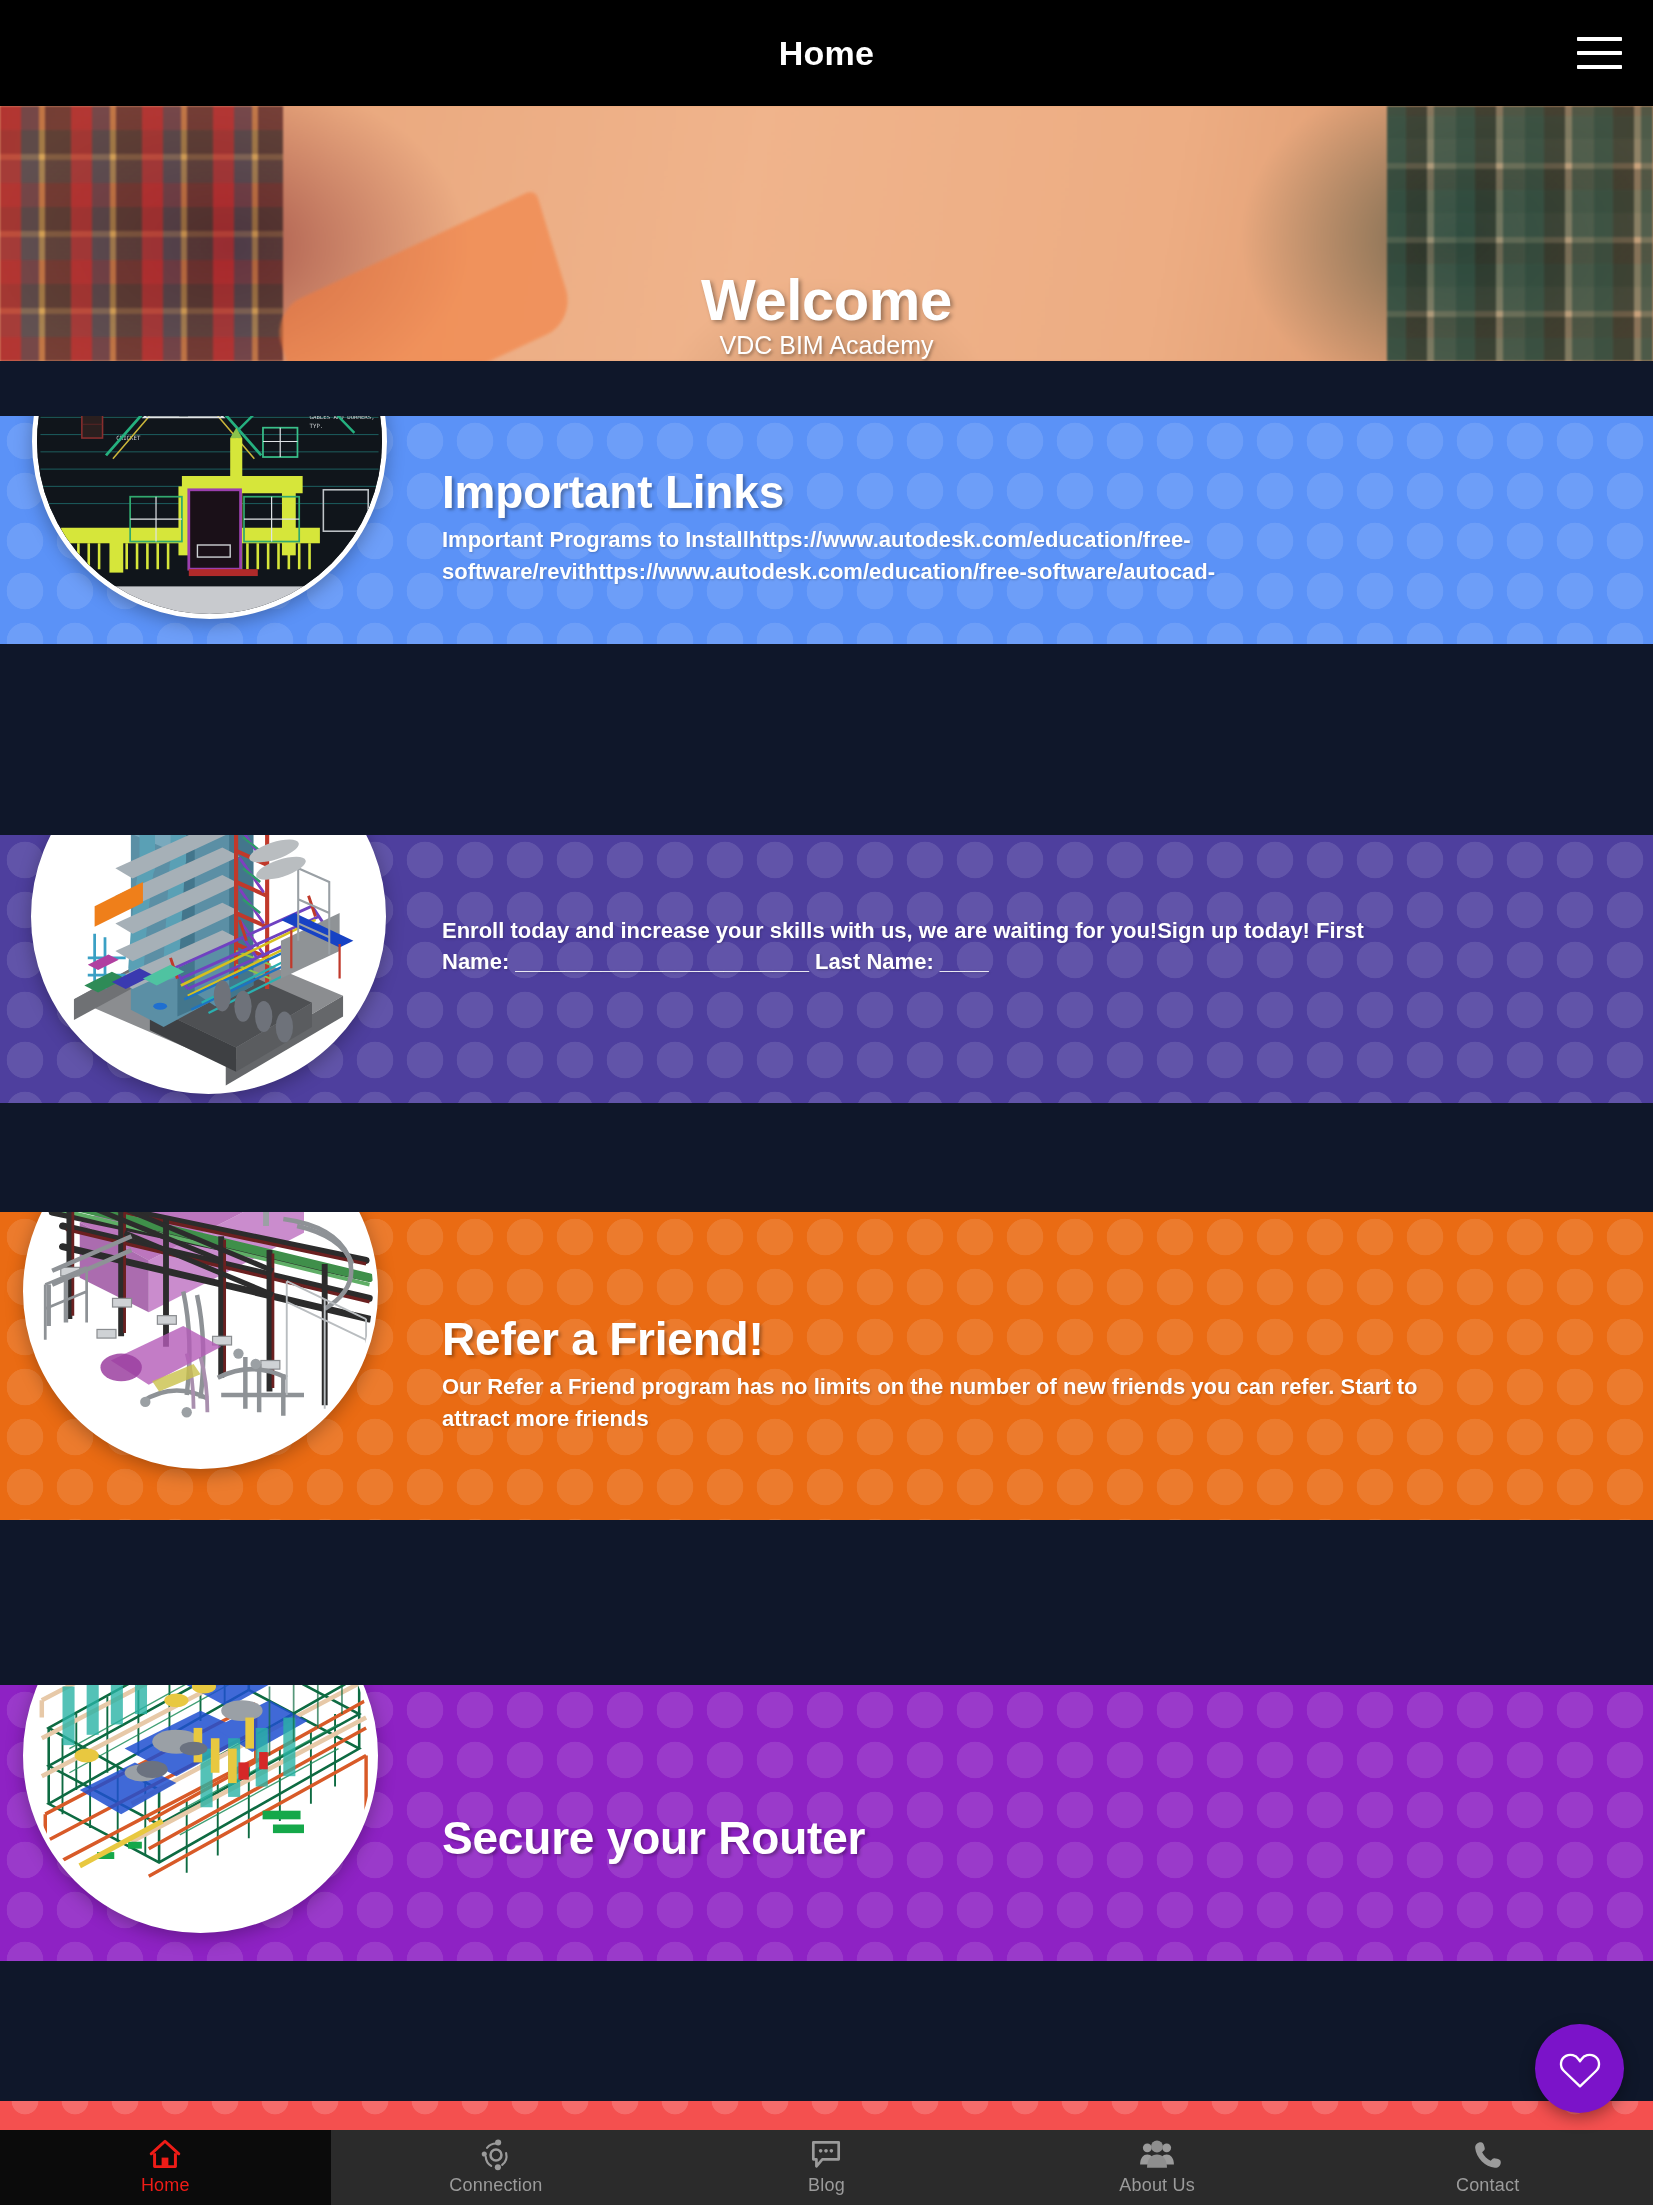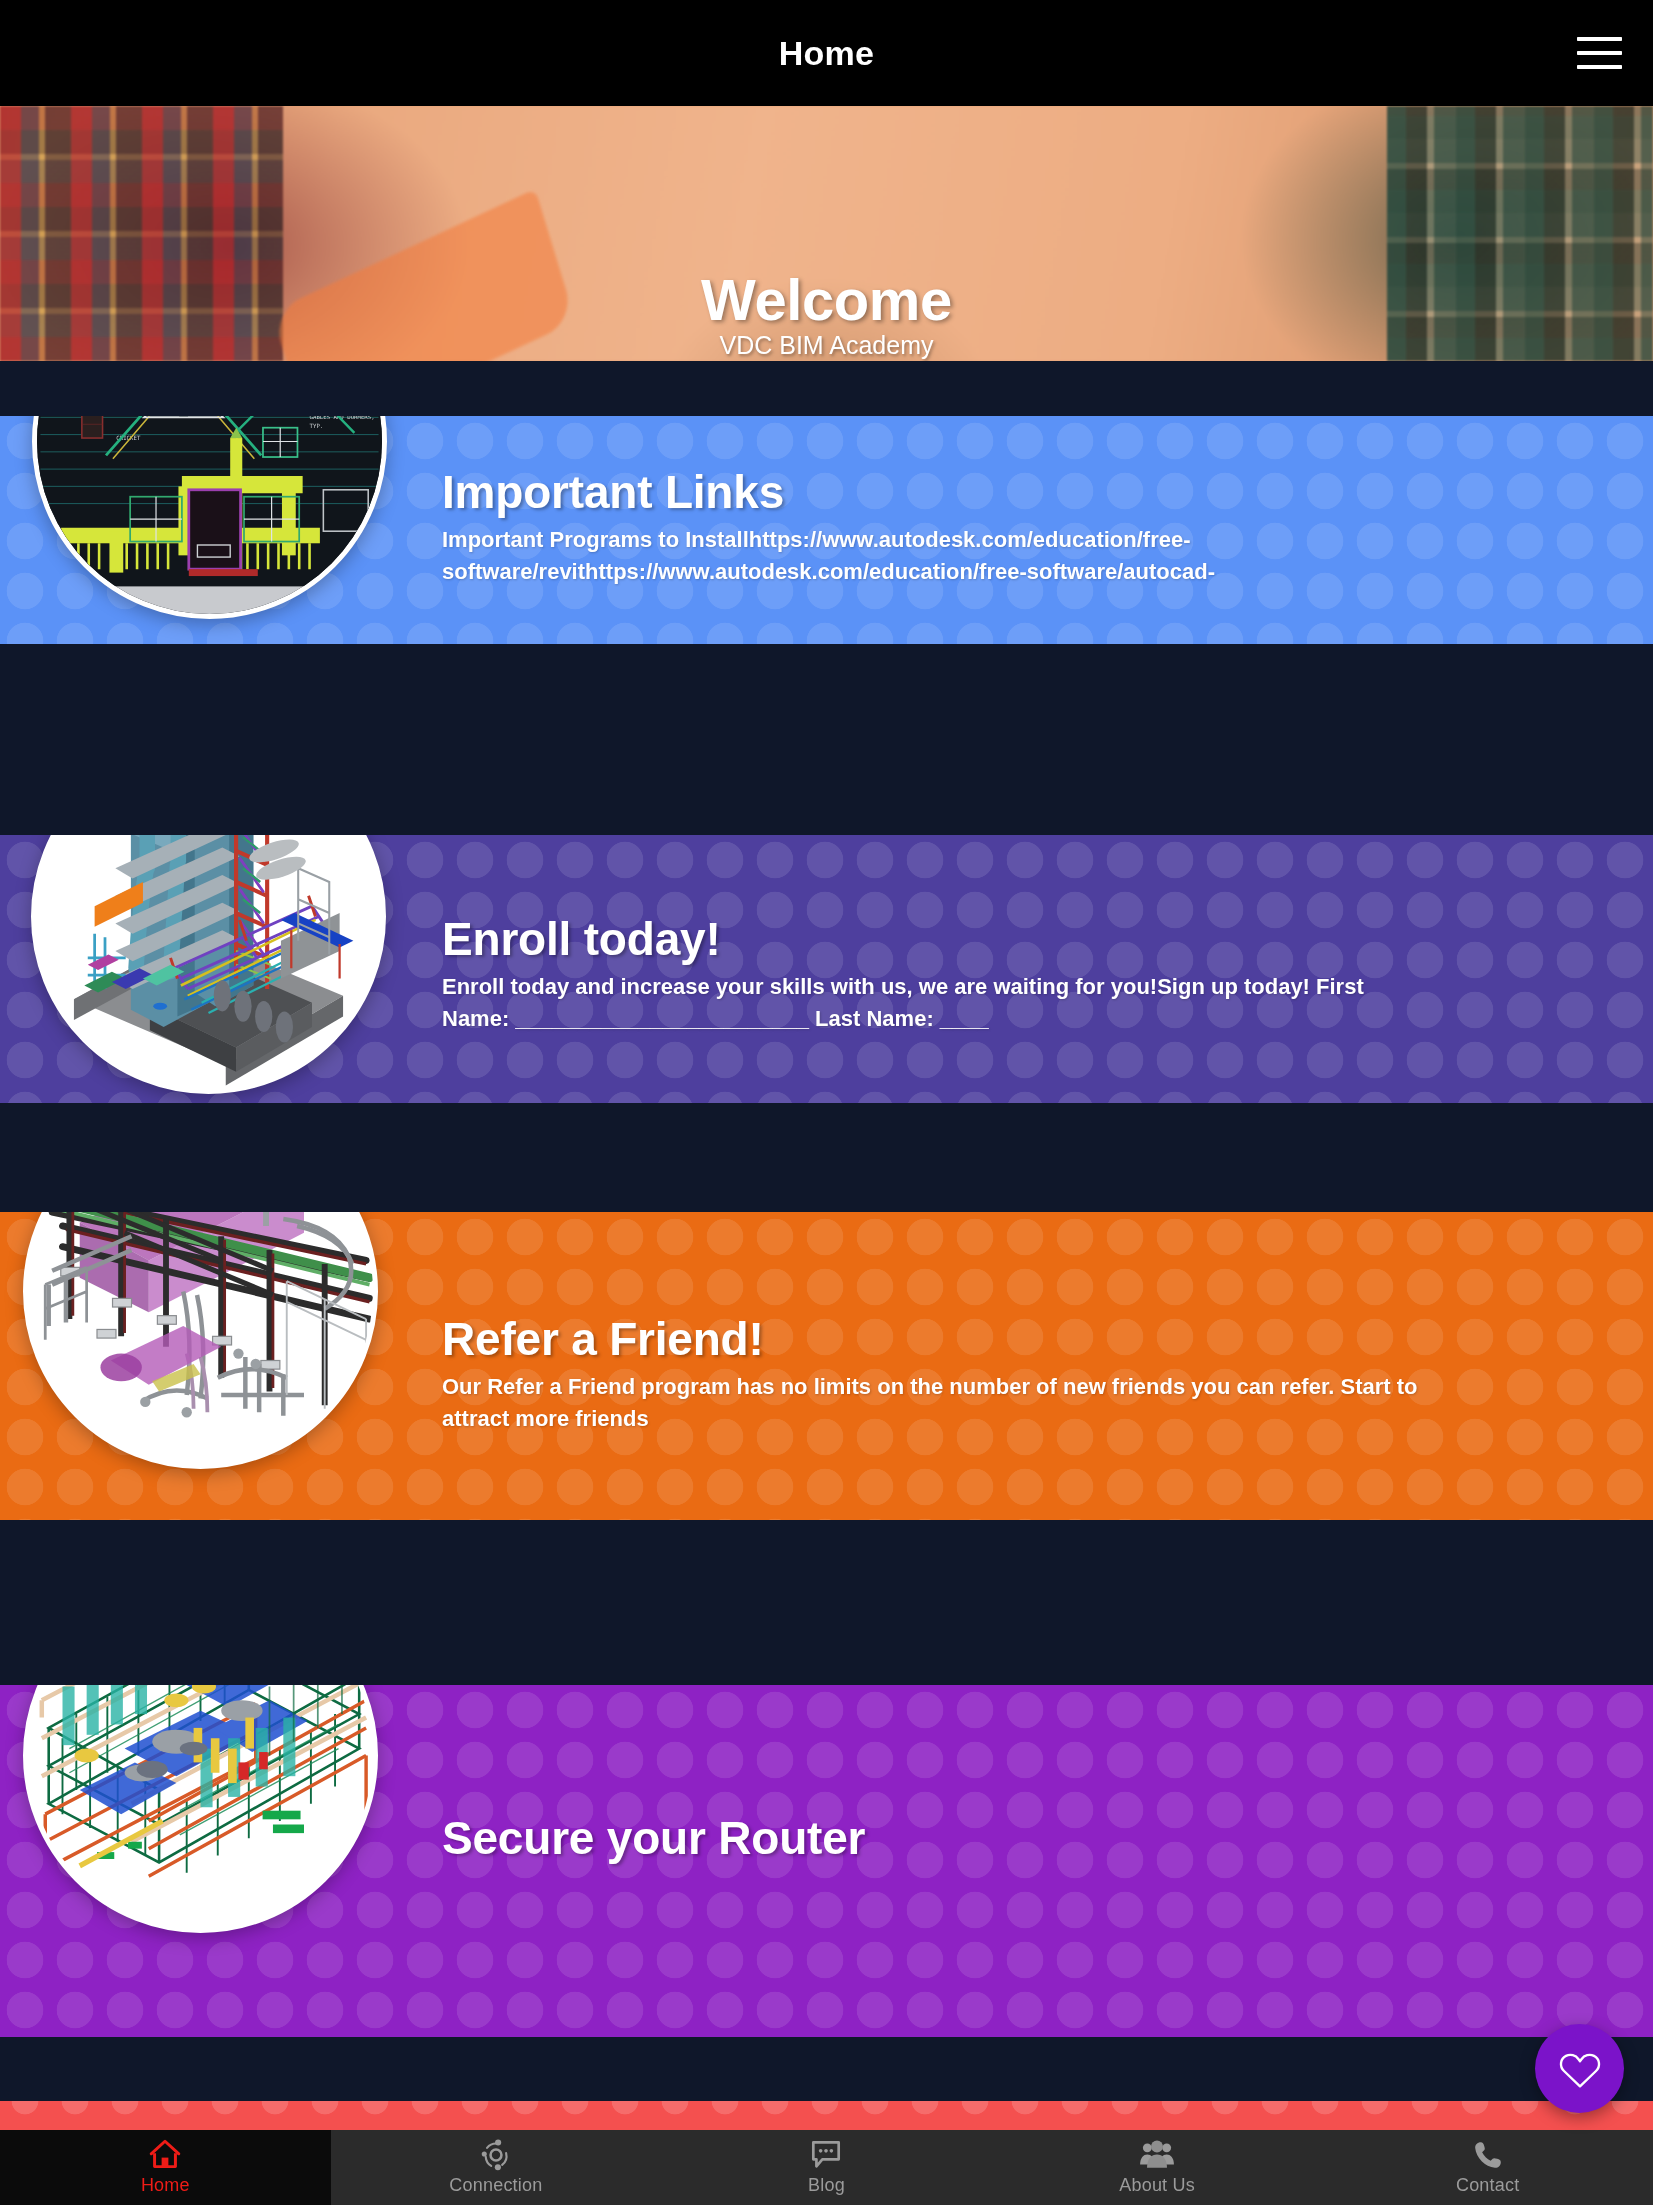--- a/index.html
+++ b/index.html
@@ -105,21 +105,21 @@
   #card-1 .card-body { left:442px; top:52px; }
 
   #card-2 { top:835px; height:268px; background:#4e3f9e; }
   #card-2 .card-thumb { left:31px; top:-96px; width:355px; height:355px; }
   #card-2 .card-body { left:442px; top:80px; }
 
   #card-3 { top:1212px; height:308px; background:#ea6b13; }
   #card-3 .card-thumb { left:22.6px; top:-98px; width:355px; height:355px; }
   #card-3 .card-body { left:442px; top:103px; }
 
-  #card-4 { top:1685px; height:352px; background:#8e22c4; }
+  #card-4 { top:1685px; height:276px; background:#8e22c4; }
   #card-4 .card-thumb { left:22.6px; top:-107px; width:355px; height:355px; }
   #card-4 .card-body { left:442px; top:129px; }
 
   
   .thumb-art { width:100%; height:100%; display:block; }
 
   
   .fab {
     position:absolute; right:29px; top:2024px; width:89px; height:89px;
     border-radius:50%; background:#7b13c9;
@@ -343,21 +343,20 @@
           <path d="M34 110 L34 140 M40 112 L40 142 M30 124 H52 M30 134 H52"></path>
         </g>
         <polygon points="28,140 44,132 52,136 36,144" fill="#2e8b57"></polygon>
         <polygon points="44,138 60,130 68,134 52,142" fill="#3a3ab0"></polygon>
         <polygon points="62,136 78,128 86,132 70,140" fill="#4fc3a1"></polygon>
         <polygon points="30,128 42,122 48,125 36,131" fill="#b03fa0"></polygon>
         <ellipse cx="72" cy="152" rx="4" ry="2" fill="#1f6fd0"></ellipse>
       </svg>
     </div>
     <div class="card-body">
-      <div class="card-title">Enroll today!</div>
       <div class="card-desc">Enroll today and increase your skills with us, we are waiting for you!Sign up today! First Name: ________________________ Last Name: ____</div>
     </div>
   </div>
 
   <div class="card" id="card-3">
     <div class="dots"></div>
     <div class="card-thumb">
       <svg class="thumb-art" viewBox="0 0 200 200">
         <rect width="200" height="200" fill="#ffffff"></rect>
         <polygon points="30,60 120,18 160,36 70,82" fill="#a548a8" opacity=".75"></polygon>

